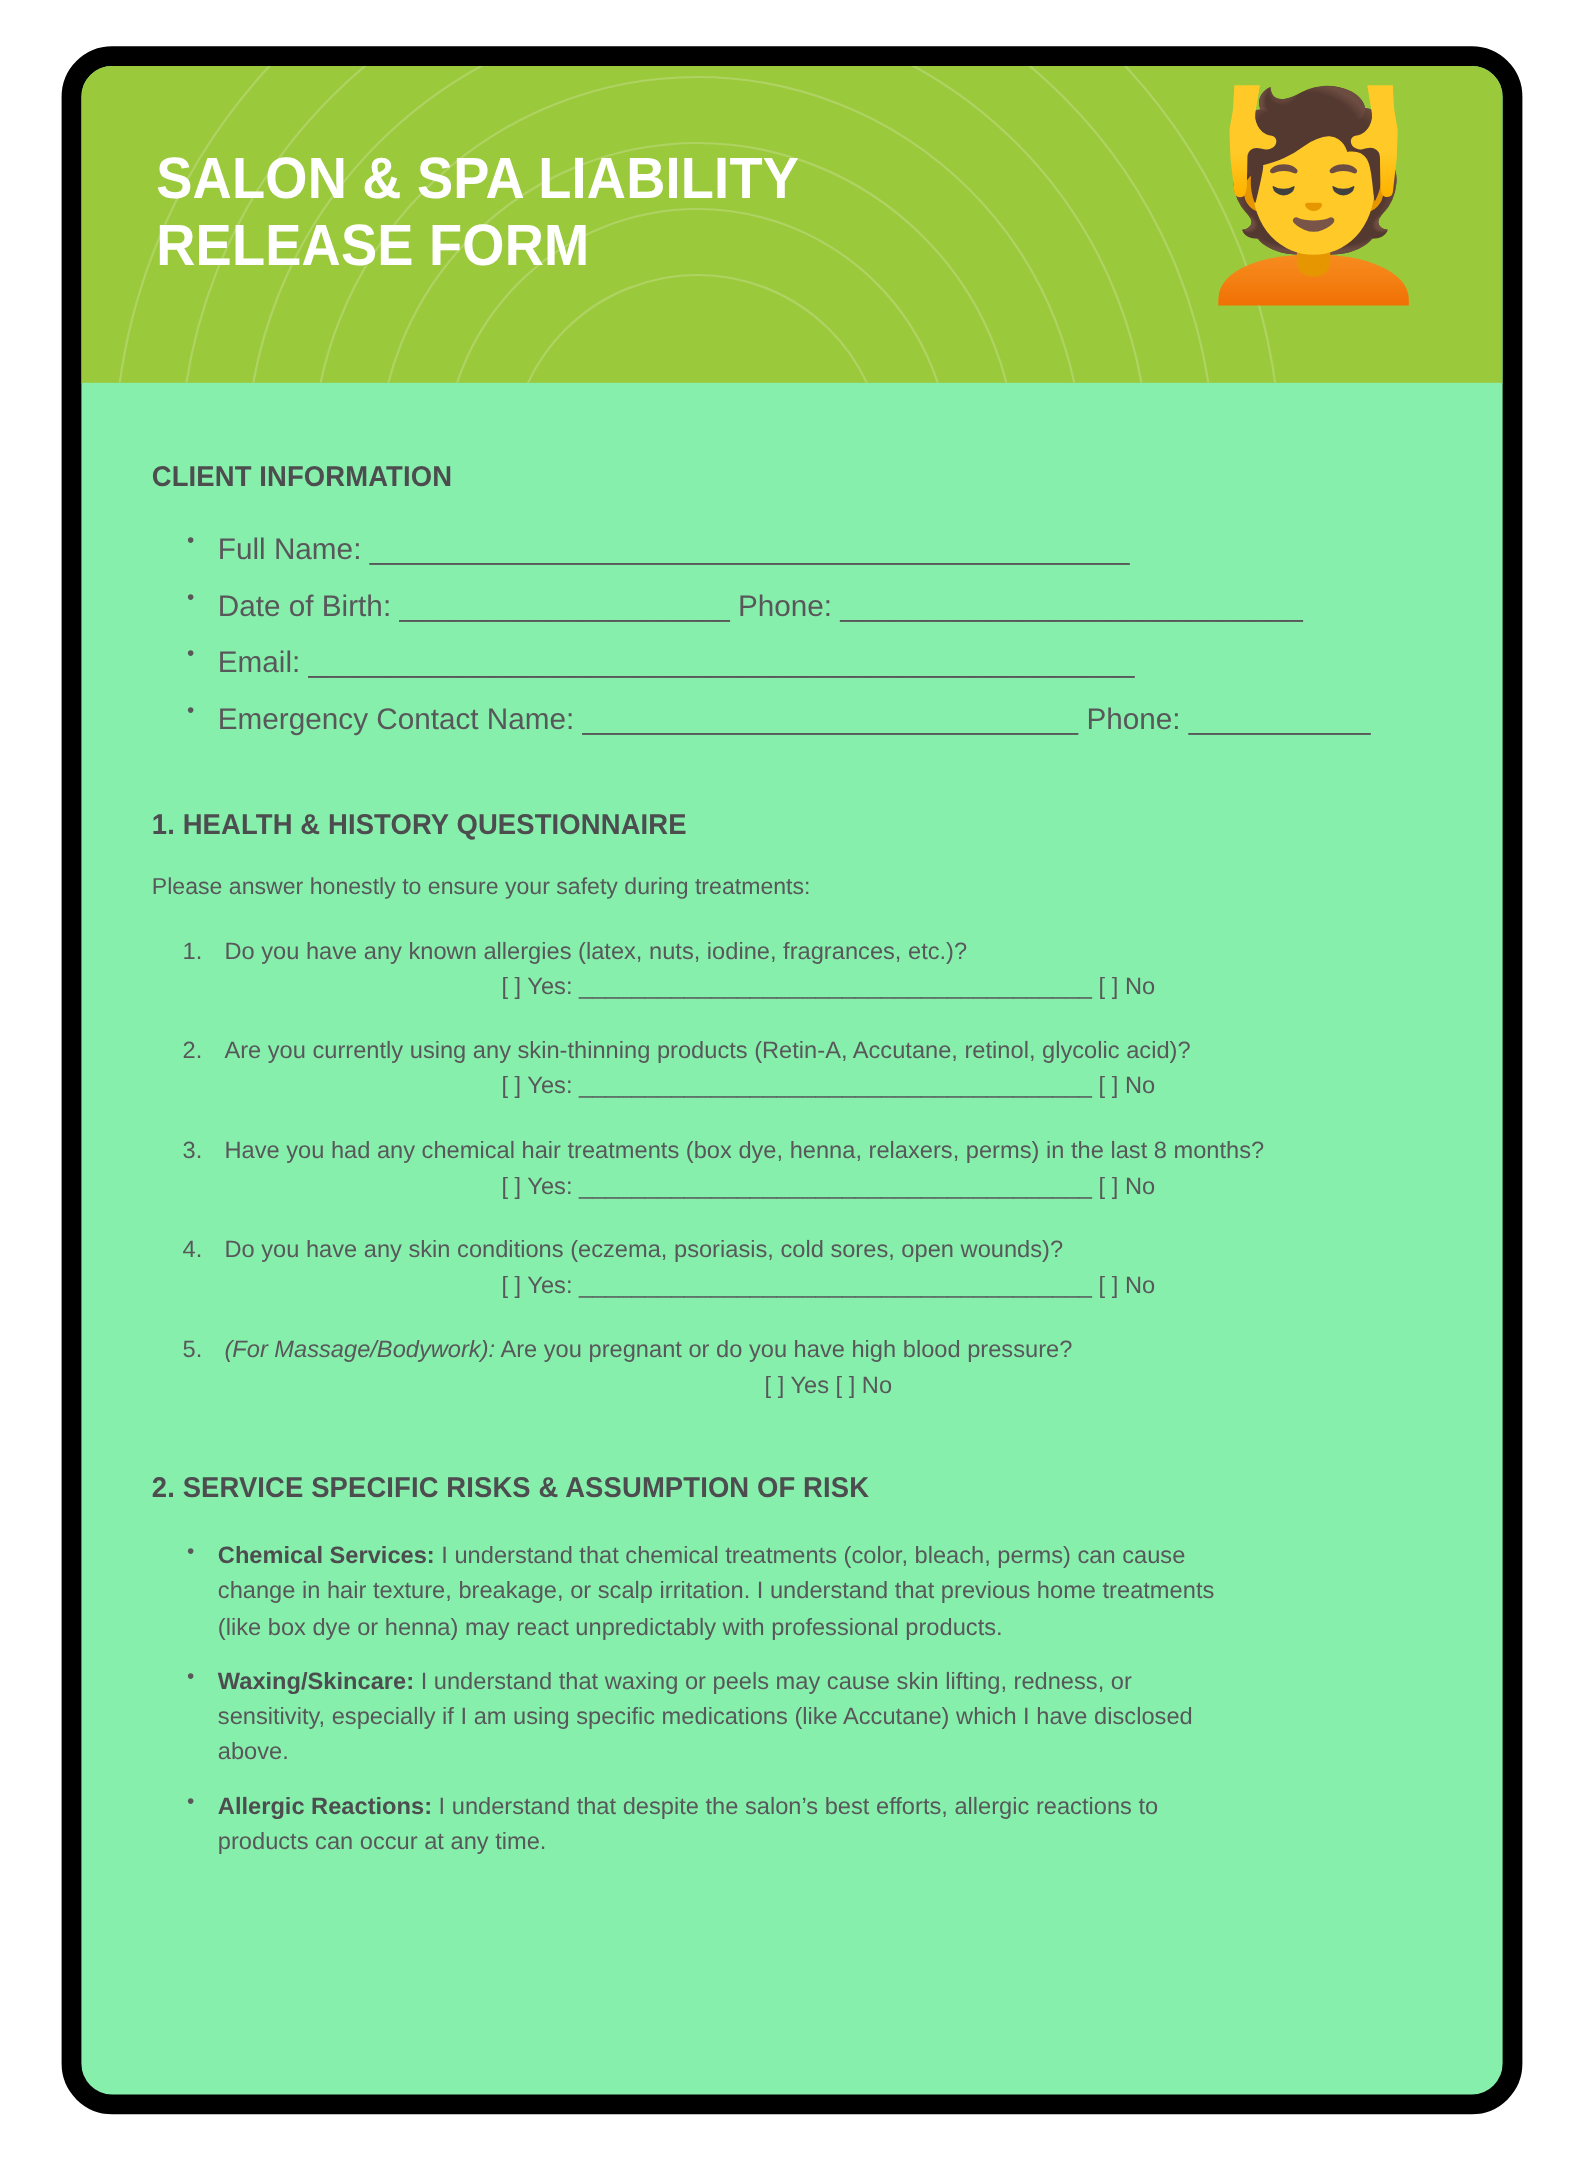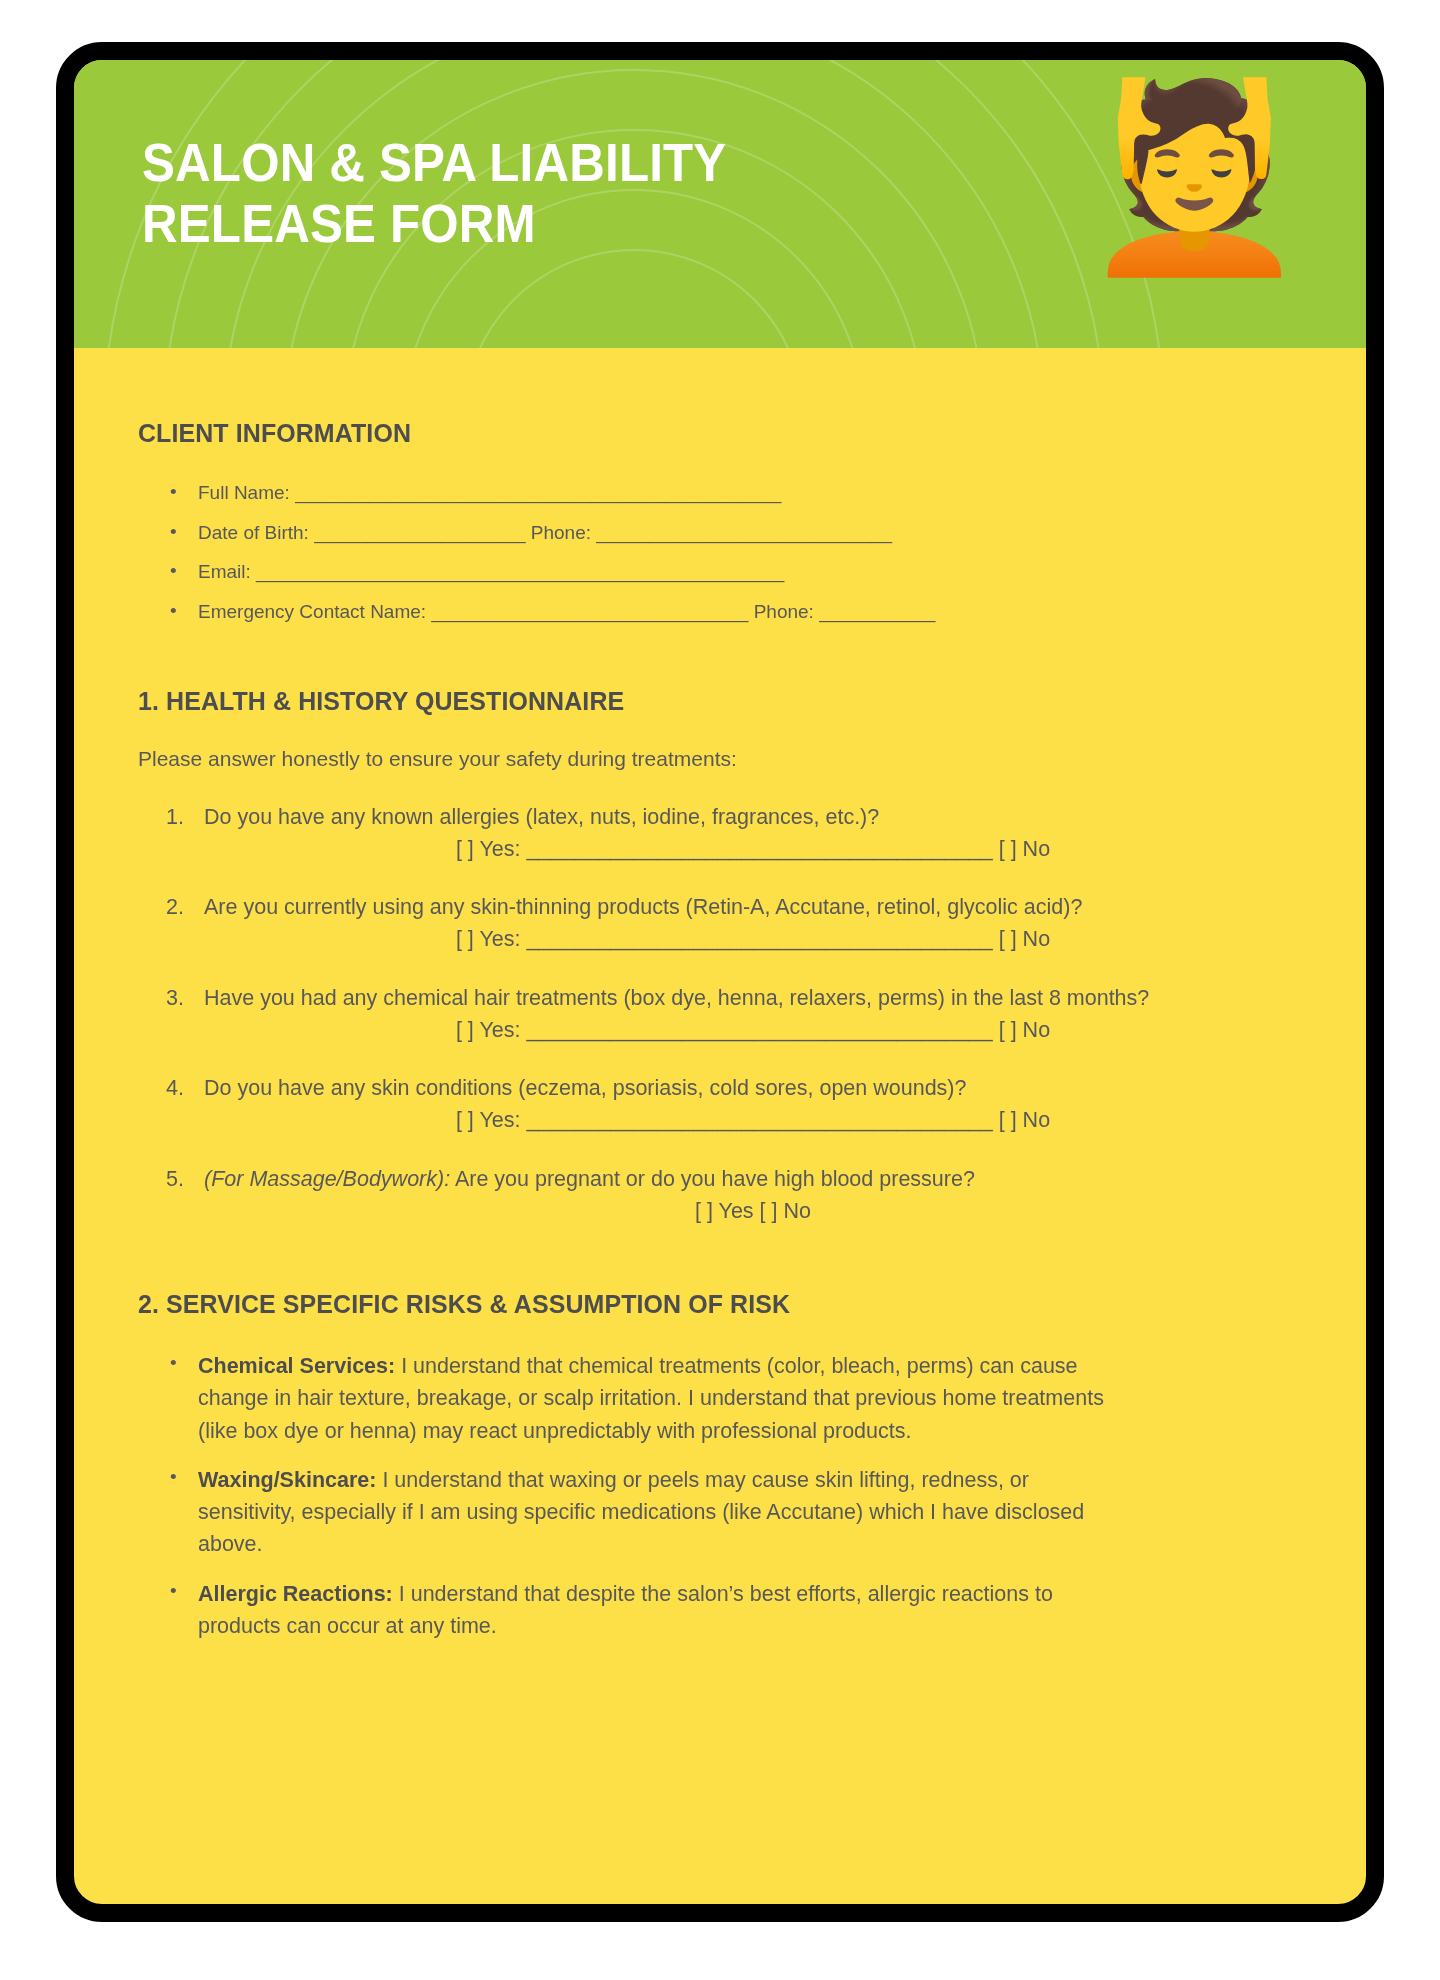--- a/index.html
+++ b/index.html
@@ -13,21 +13,21 @@
 
   
   #page-frame {
     position: absolute;
     left: 56px;
     top: 42px;
     width: 1328px;
     height: 1880px;
     border: 18px solid #000000;
     border-radius: 46px;
-    background: #fde047;
+    background: #86efac;
     overflow: hidden;
   }
 
   
   #header {
     position: relative;
     height: 288px;
     background: #9bc93c;
     overflow: hidden;
   }
@@ -83,21 +83,21 @@
 
   #client-heading { margin-bottom: 26px; }
 
   
   .field-list { list-style: none; padding-left: 30px; }
   .field-list li {
     position: relative;
     padding-left: 30px;
     margin-bottom: 11px;
     color: #58585a;
-    font-size: 19px;
+    font-size: 27px;
     white-space: nowrap;
     overflow: hidden;
   }
   .field-list li::before {
     content: "\2022";
     position: absolute;
     left: 2px;
     top: -1px;
     font-size: 19px;
     color: #58585a;

